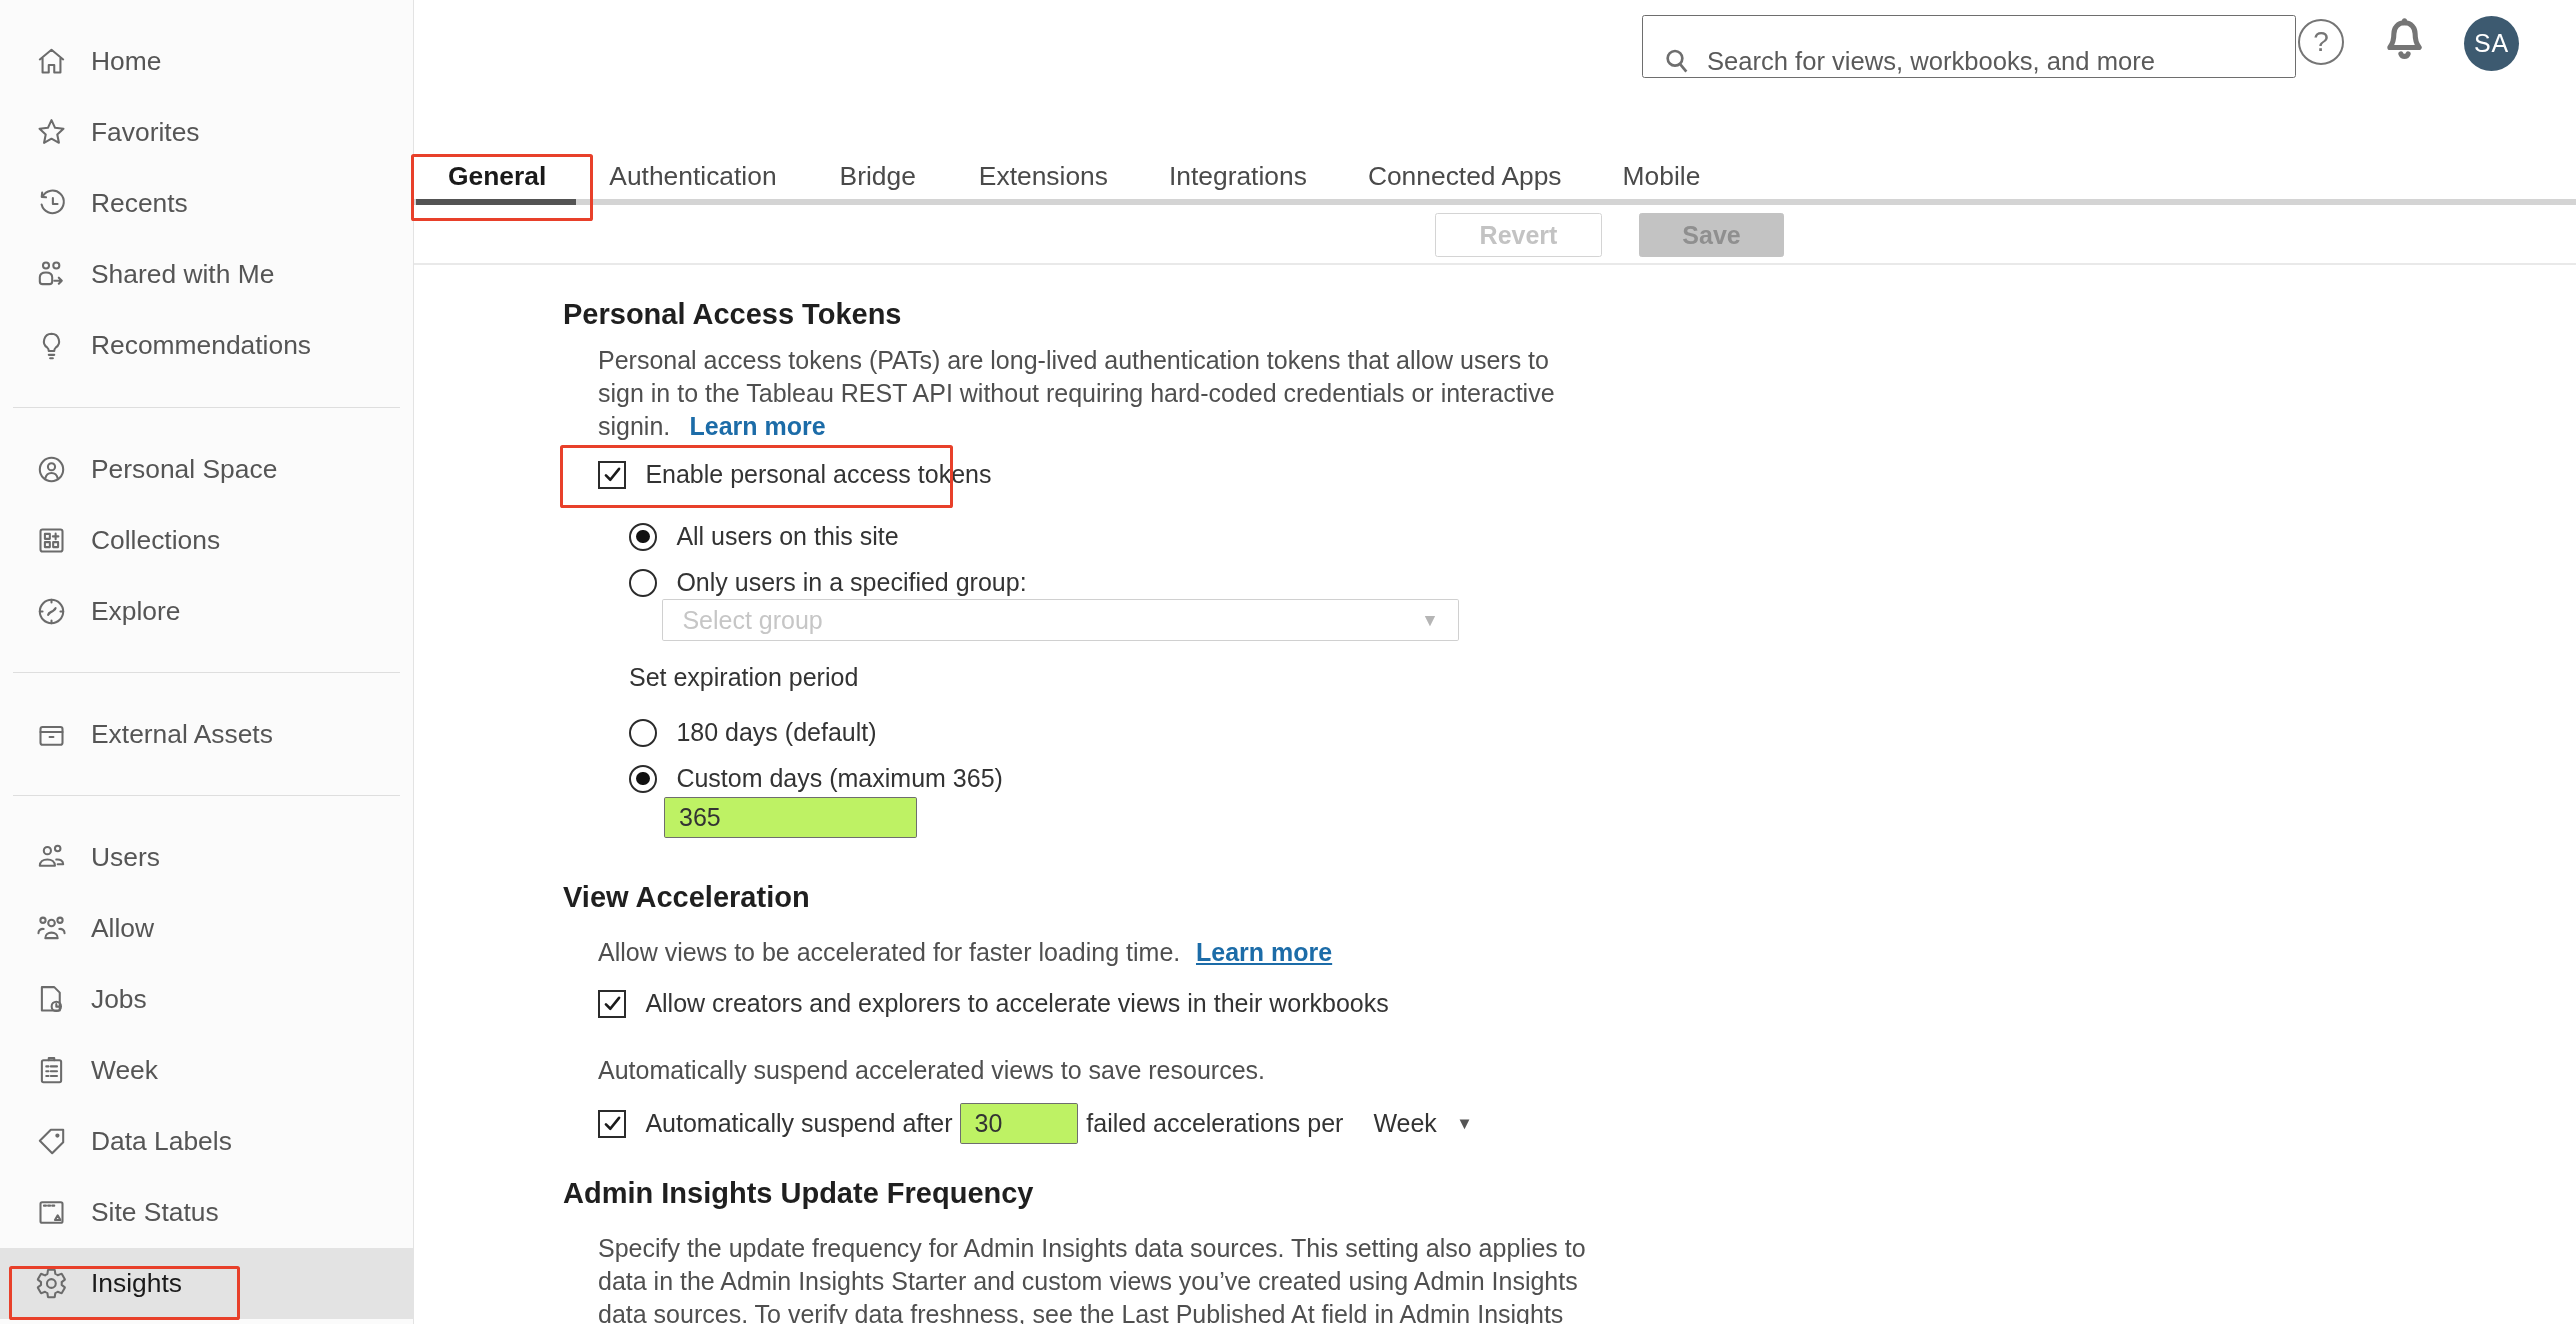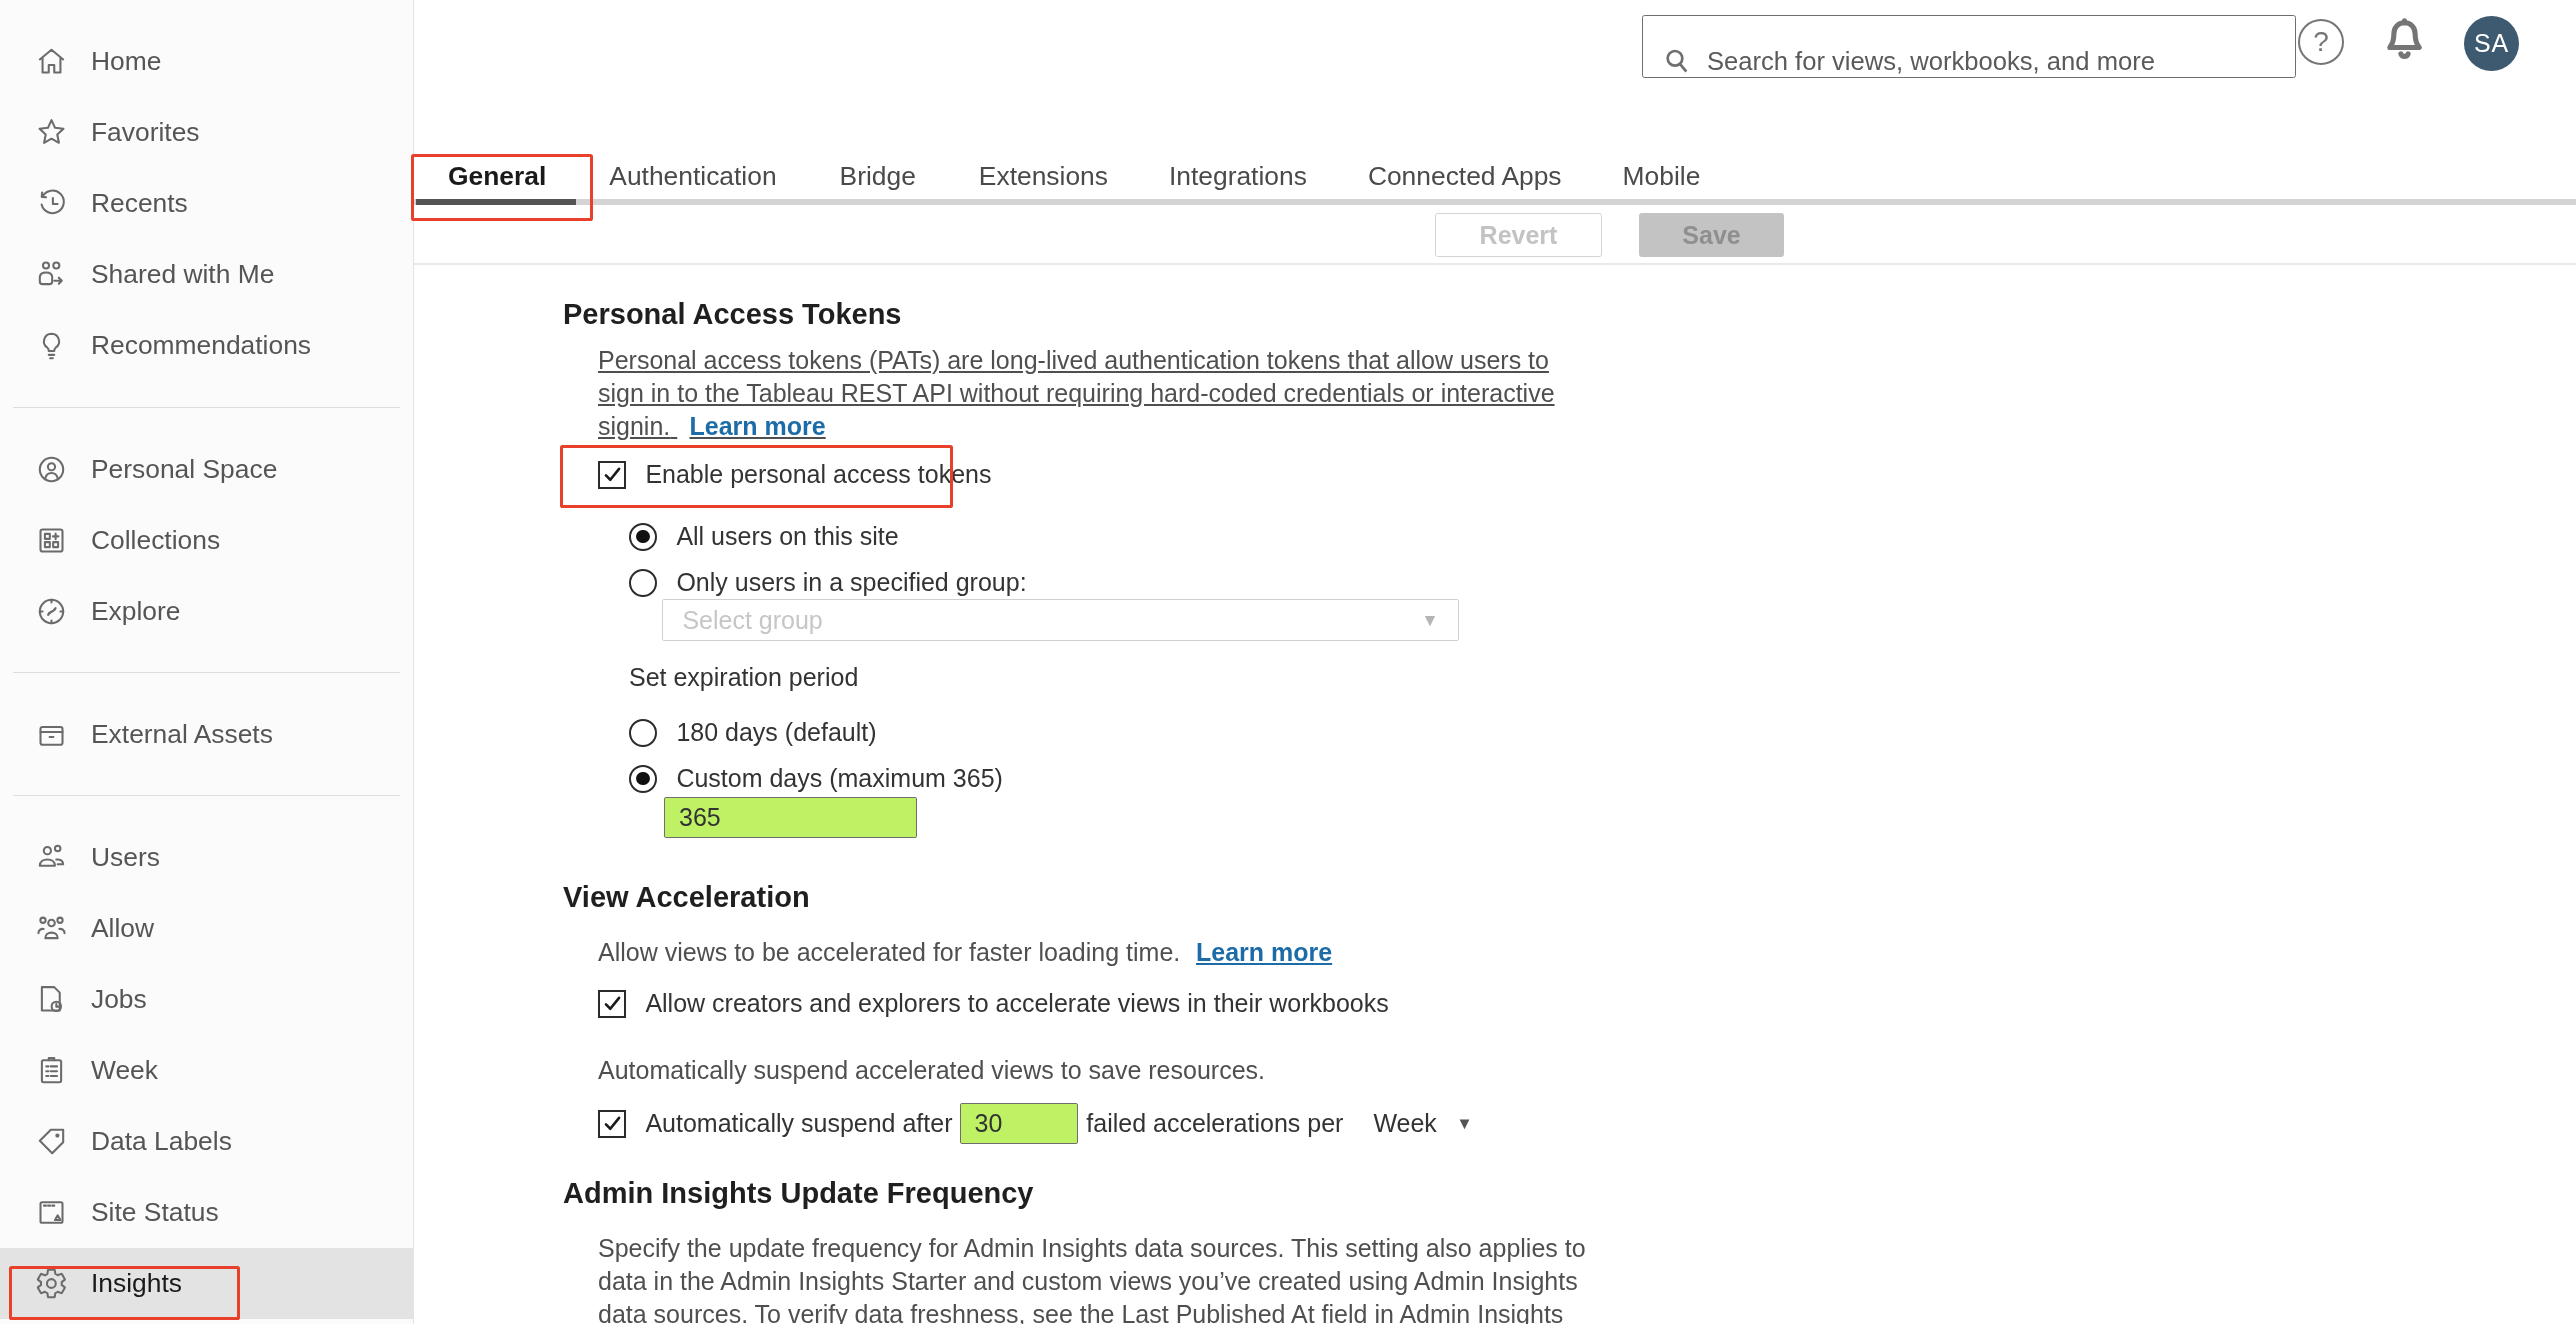--- a/index.html
+++ b/index.html
@@ -307,21 +307,21 @@
   </div>
   <div class="tab-track"></div>
   <div class="tab-underline"></div>
 
   <div class="btn btn-revert">Revert</div>
   <div class="btn btn-save">Save</div>
   <div class="content-divider"></div>
 
   <div class="h-section" style="left:563px;top:298px;">Personal Access Tokens</div>
 
-  <div class="body-text" style="left:598px;top:344px;text-decoration:underline;">
+  <div class="body-text" style="left:598px;top:344px;">
     <div>Personal access tokens (PATs) are long-lived authentication tokens that allow users to</div>
     <div>sign in to the Tableau REST API without requiring hard-coded credentials or interactive</div>
     <div>
       <span>signin.</span>
       <span class="link" style="margin-left:12.3px;font-weight:bold;">Learn more</span>
     </div>
   </div>
 
   <div class="ctl-row" style="left:598px;top:460px;">
     <span class="chk" role="checkbox" aria-checked="true">

